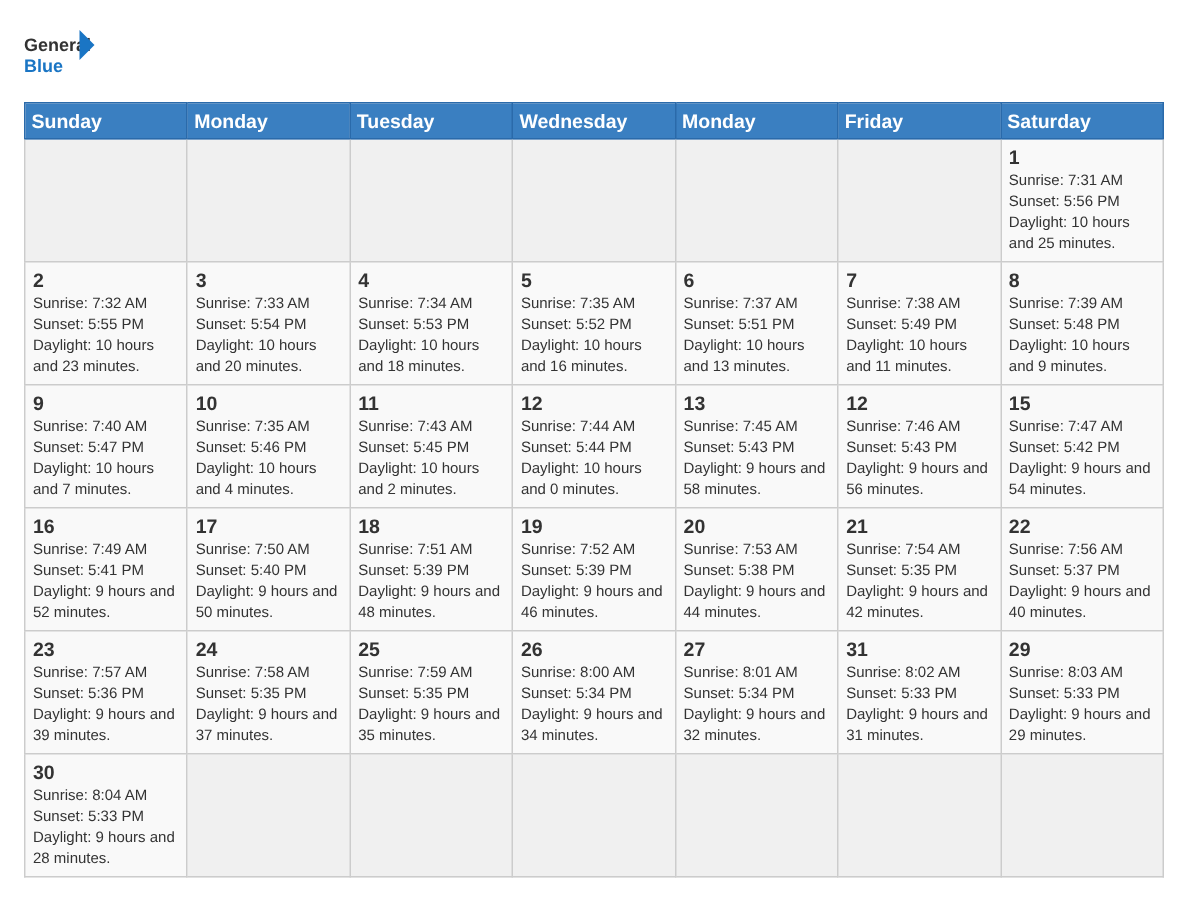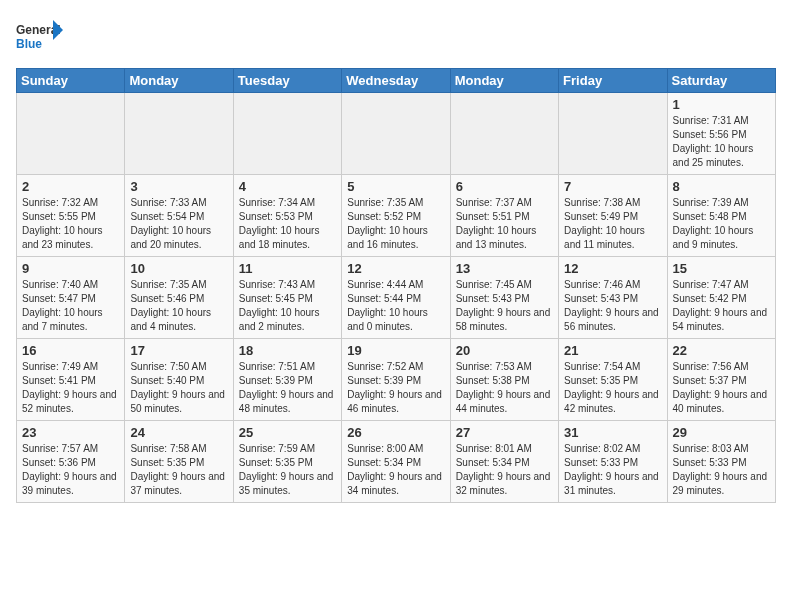--- a/index.html
+++ b/index.html
@@ -176,21 +176,21 @@
 Daylight: 10 hours and 4 minutes.</div>
         </td>
         <td>
           <span class="day-number">11</span>
           <div class="day-info">Sunrise: 7:43 AM
 Sunset: 5:45 PM
 Daylight: 10 hours and 2 minutes.</div>
         </td>
         <td>
           <span class="day-number">12</span>
-          <div class="day-info">Sunrise: 4:44 AM
+          <div class="day-info">Sunrise: 7:44 AM
 Sunset: 5:44 PM
 Daylight: 10 hours and 0 minutes.</div>
         </td>
         <td>
           <span class="day-number">13</span>
           <div class="day-info">Sunrise: 7:45 AM
 Sunset: 5:43 PM
 Daylight: 9 hours and 58 minutes.</div>
         </td>
         <td>
@@ -287,14 +287,28 @@
 Sunset: 5:33 PM
 Daylight: 9 hours and 31 minutes.</div>
         </td>
         <td>
           <span class="day-number">29</span>
           <div class="day-info">Sunrise: 8:03 AM
 Sunset: 5:33 PM
 Daylight: 9 hours and 29 minutes.</div>
         </td>
       </tr>
+      <tr>
+        <td>
+          <span class="day-number">30</span>
+          <div class="day-info">Sunrise: 8:04 AM
+Sunset: 5:33 PM
+Daylight: 9 hours and 28 minutes.</div>
+        </td>
+        <td class="empty"></td>
+        <td class="empty"></td>
+        <td class="empty"></td>
+        <td class="empty"></td>
+        <td class="empty"></td>
+        <td class="empty"></td>
+      </tr>
     </tbody>
 </table>
 
 </body></html>

